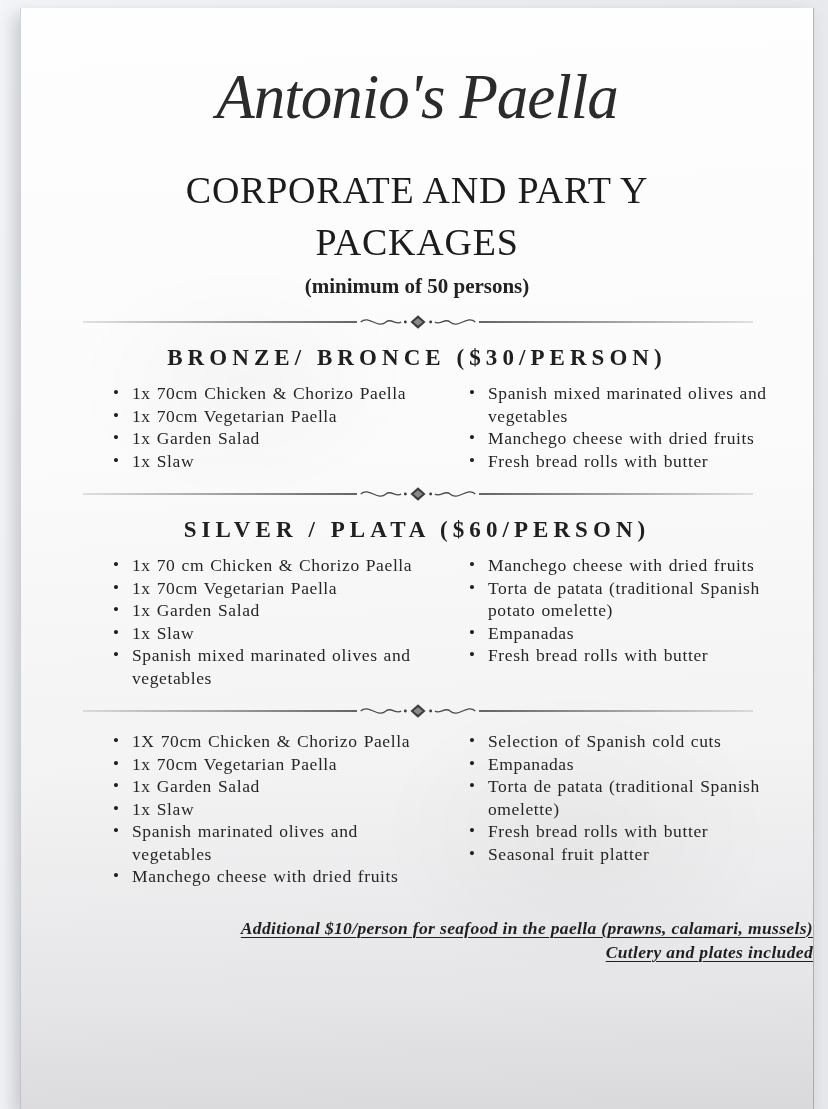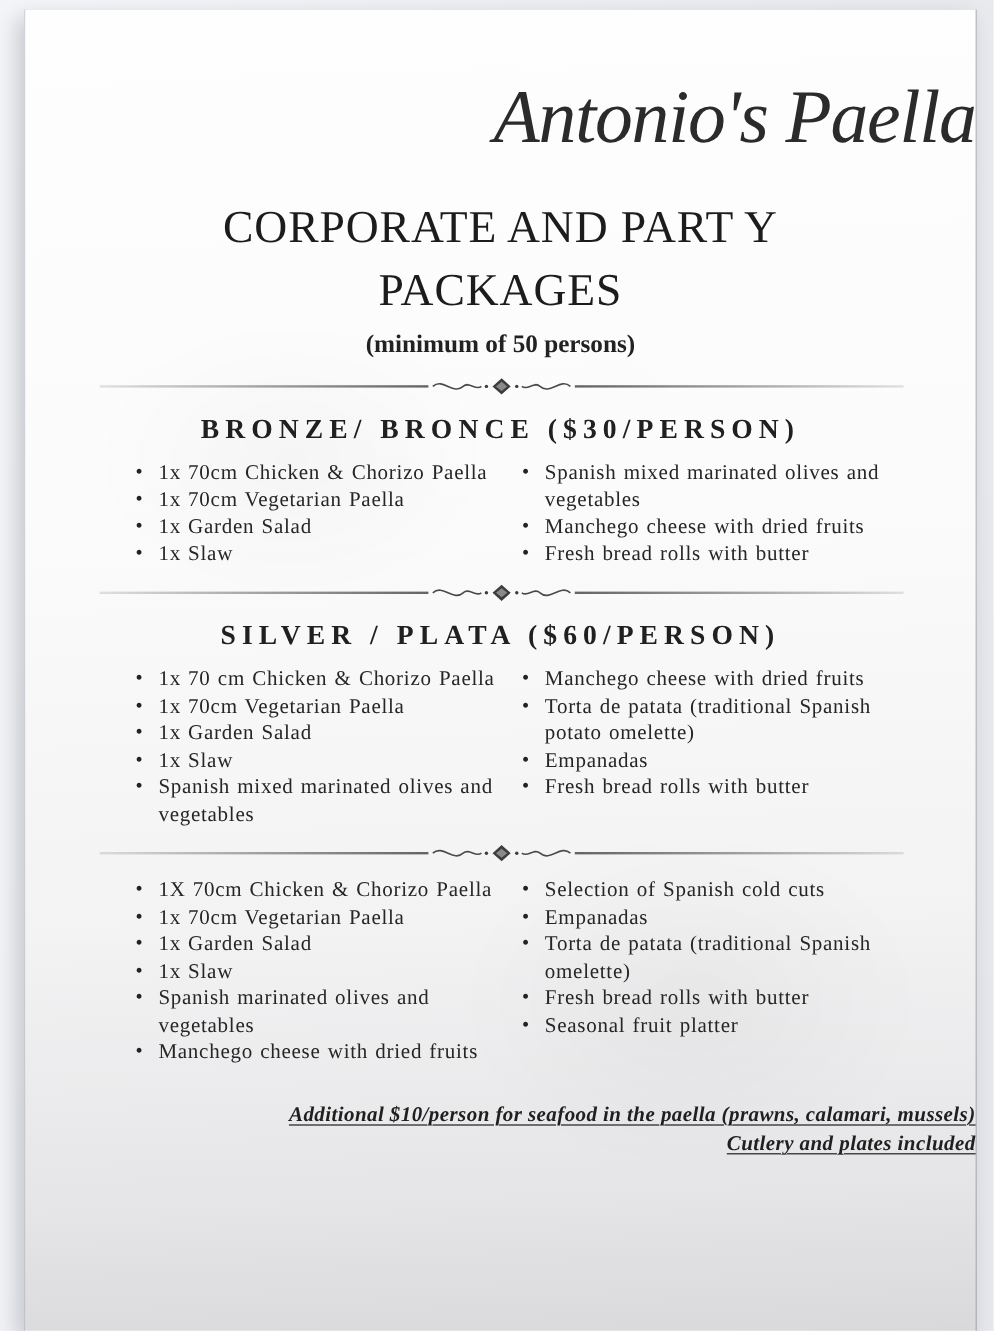--- a/index.html
+++ b/index.html
@@ -16,21 +16,21 @@
       radial-gradient(ellipse 300px 220px at 70% 75%, rgba(0,0,0,0.03), transparent 65%),
       linear-gradient(178deg,#fefefe 0%,#fbfbfb 38%,#f3f3f4 68%,#e6e6e8 88%,#d9d9db 100%);
     border-left:1px solid rgba(170,175,185,.55);
     border-right:1px solid rgba(150,155,165,.75);
     box-shadow:-6px 7px 16px rgba(45,48,60,.22);
     box-sizing:border-box;
     padding-top:26px;
   }
   .brand{
     margin-top:12px;
-    text-align:right;
+    text-align:center;
     font-style:italic;
     font-size:63px;
     line-height:1.62;
     letter-spacing:-1px;
     color:#2b2b2b;
   }
   .title{
     margin:16px 0 0 0;
     text-align:center;
     font-weight:normal;
@@ -62,20 +62,21 @@
     text-align:center;
     font-size:23px;
     font-weight:600;
     letter-spacing:.22em;
     color:#202020;
   }
   .cols{
     display:flex;
     margin-top:11px;
     padding:0 40px 0 90px;
+    justify-content:space-between;
   }
   .col{
     list-style:none;margin:0;padding:0;
   }
   .col.left{flex:0 0 322px;padding-right:14px;box-sizing:border-box;}
   .col.right{flex:1 1 auto;max-width:306px;}
   .col li{
     position:relative;
     padding-left:21px;
     font-size:17.5px;

